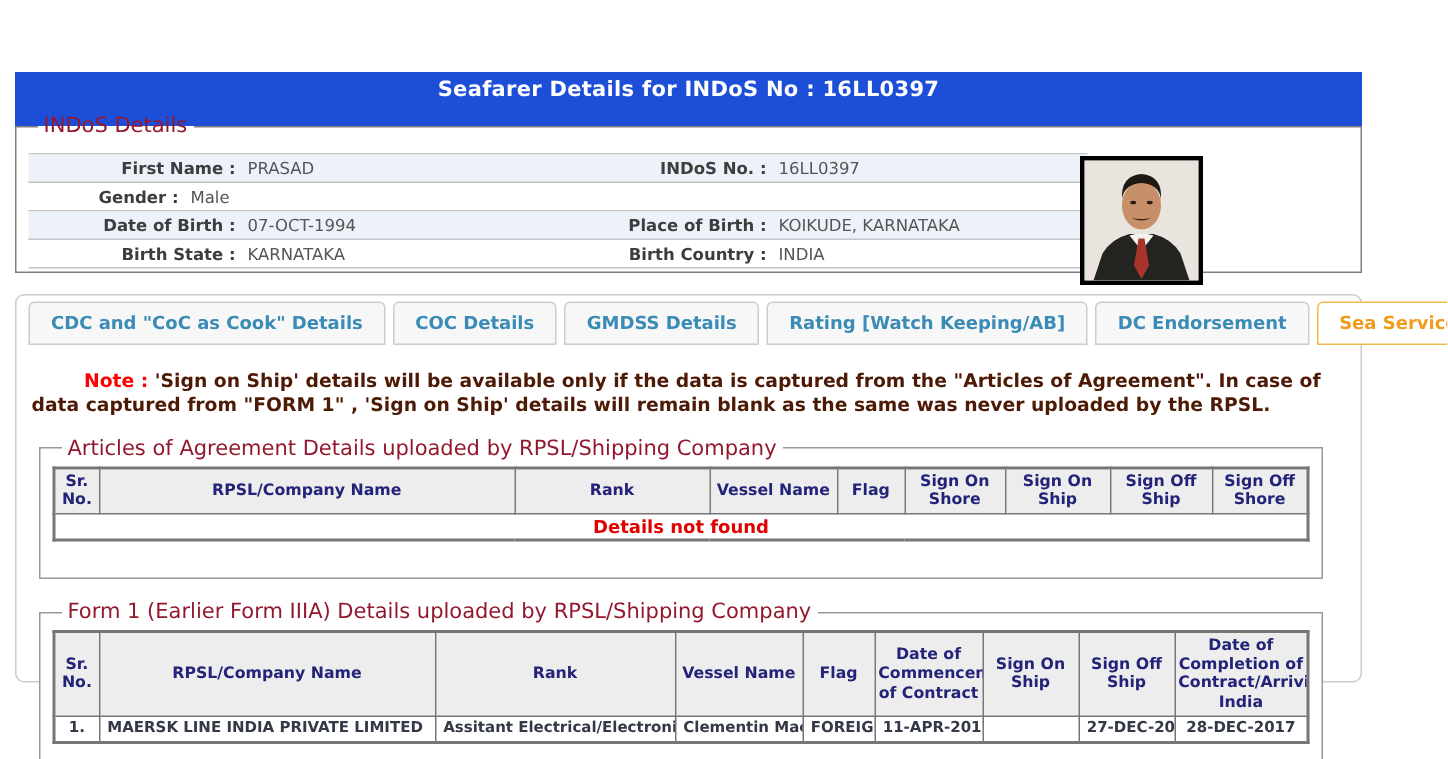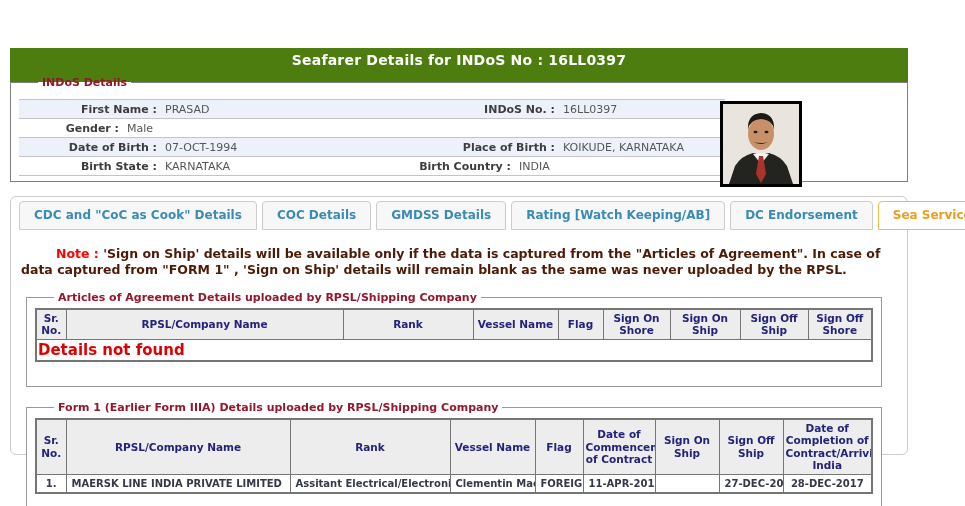--- a/index.html
+++ b/index.html
@@ -3,31 +3,31 @@
 <meta charset="utf-8">
 <style>
   * { box-sizing: border-box; margin: 0; padding: 0; }
   html, body { background:#fff; }
   body { font-family:"DejaVu Sans", sans-serif; }
   .page { position:relative; width:965px; height:506px; background:#fff; overflow:hidden; }
 
   
   .title-bar {
     position:absolute; left:10px; top:48px; width:898px; height:42px;
-    background:#4d7c0f; color:#fff; font-size:14px; font-weight:bold;
+    background:#1d4ed8; color:#fff; font-size:14px; font-weight:bold;
     text-align:center; line-height:24px; letter-spacing:.2px;
   }
 
   
   fieldset { border:1px solid #7e7e7e; }
-  legend { font-size:11px; font-weight:bold; color:#93182e; padding:0 4px; margin-left:19px; }
+  legend { font-size:14px; font-weight:normal; color:#93182e; padding:0 4px; margin-left:6px; }
   .indos-fieldset { position:absolute; left:10px; top:76px; width:898px; height:106px; background:#fff; padding:6px 8px; }
   .detail-rows { width:706px; margin-top:4px; border-top:1px solid #c4c4c4; }
   .drow { display:flex; height:19px; align-items:center; border-bottom:1px solid #c4c4c4; font-size:11px; }
-  .drow.alt { background:#edf2fa;gap:44px; }
+  .drow.alt { background:#edf2fa; }
   .dcell { display:flex; align-items:center; }
   .dcell.left  { width:392px; }
   .dcell.right { flex:1; }
   .dlbl { display:inline-block; font-weight:bold; color:#3d3d3d; text-align:right; white-space:nowrap; }
   .dcell.left  .dlbl { width:138px; }
   .dcell.right .dlbl { width:100px; }
   .dval { margin-left:8px; color:#555; white-space:nowrap; }
   .photo-frame { position:absolute; top:12px; right:105px; width:82px; height:86px; border:3px solid #000; background:#e8e4dd; }
 
   
@@ -50,21 +50,21 @@
   .tbl-fieldset.second { margin-top:14px; }
 
   table { border-collapse:collapse; width:100%; table-layout:fixed; border:2px solid #767676; margin-top:2px; }
   th, td { border:1px solid #767676; overflow:hidden; }
   th {
     background:#ededed; color:#23237a; font-size:10.5px; font-weight:bold;
     text-align:center; padding:2px 2px; white-space:pre-line; line-height:1.2;
   }
   td { font-size:10px; font-weight:bold; color:#333946; padding:2px 5px; height:18px; white-space:nowrap; }
   td.c { text-align:center; }
-  td.empty-cell { color:#e00000; font-size:15px; padding:1px; }
+  td.empty-cell { color:#e00000; text-align:center; font-size:12px; padding:1px; }
 </style>
 </head>
 <body>
 
 <div class="page">
 
   <div class="title-bar">Seafarer Details for INDoS No : 16LL0397</div>
 
   <fieldset class="indos-fieldset">
     <legend>INDoS Details</legend>

